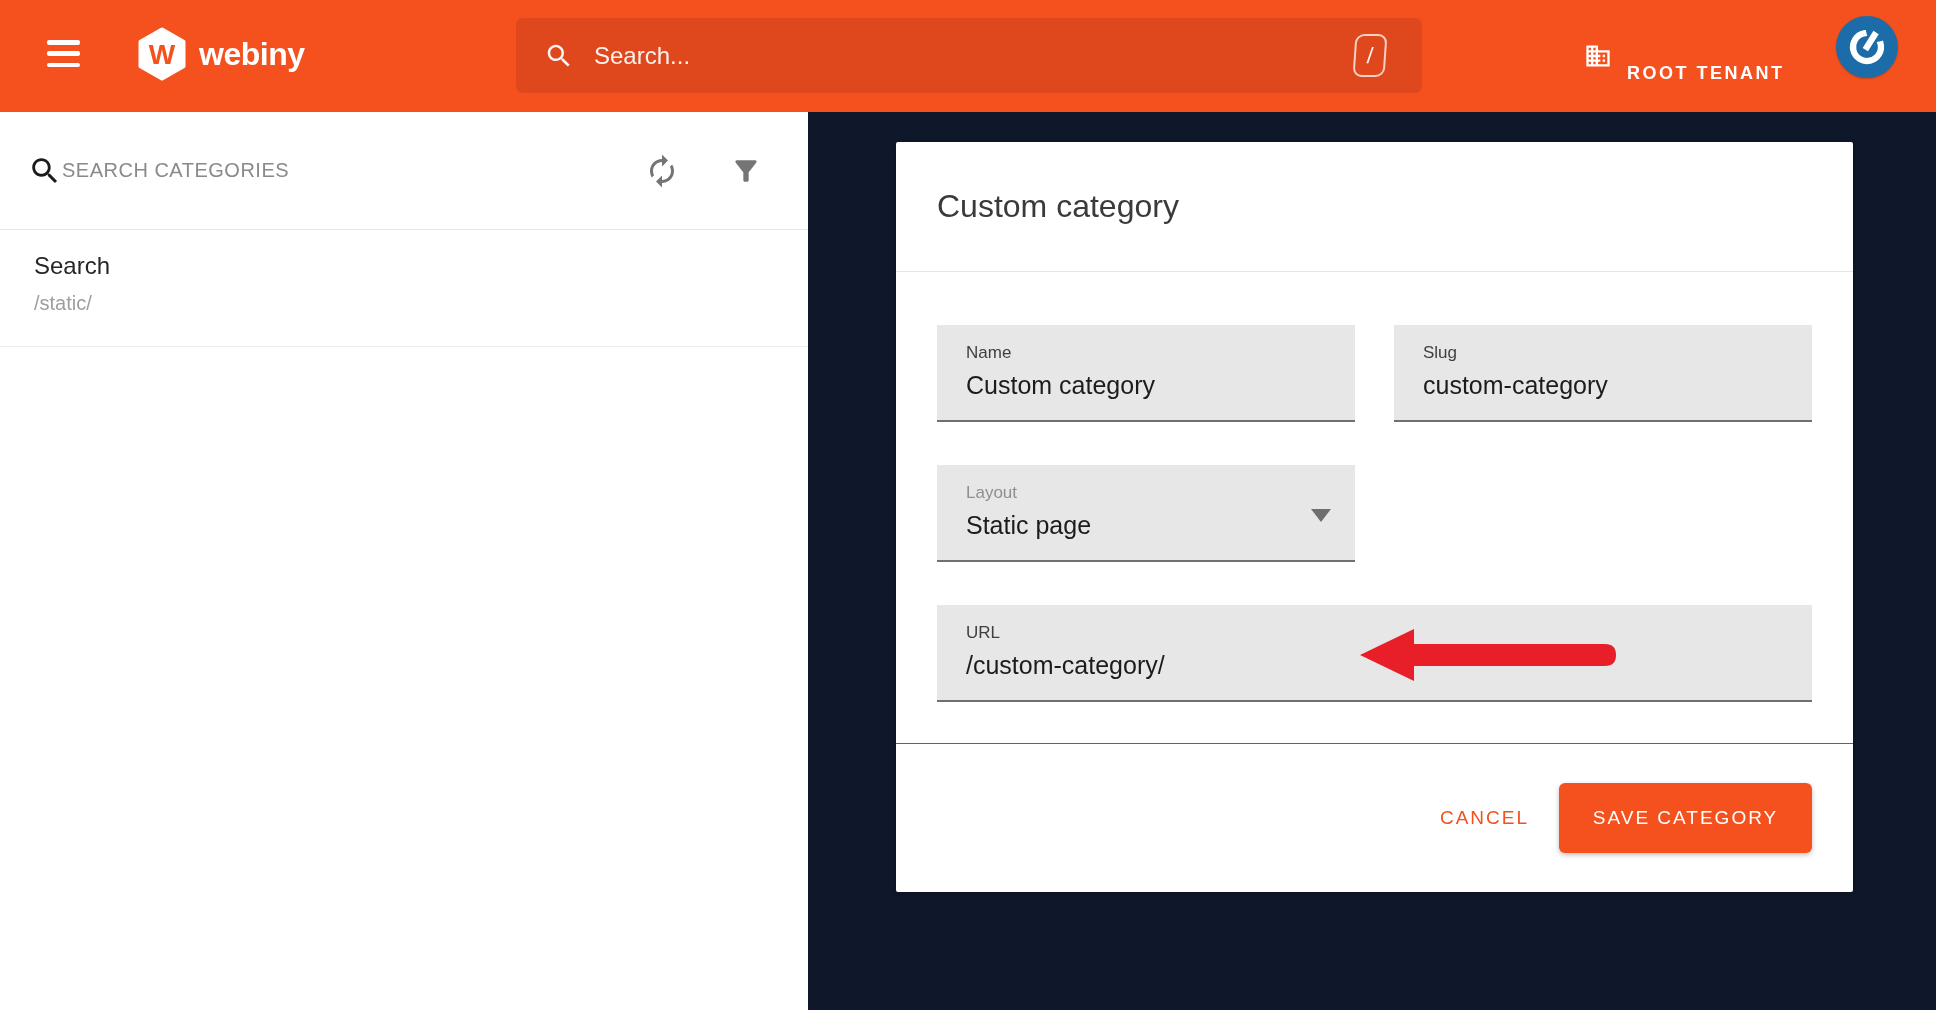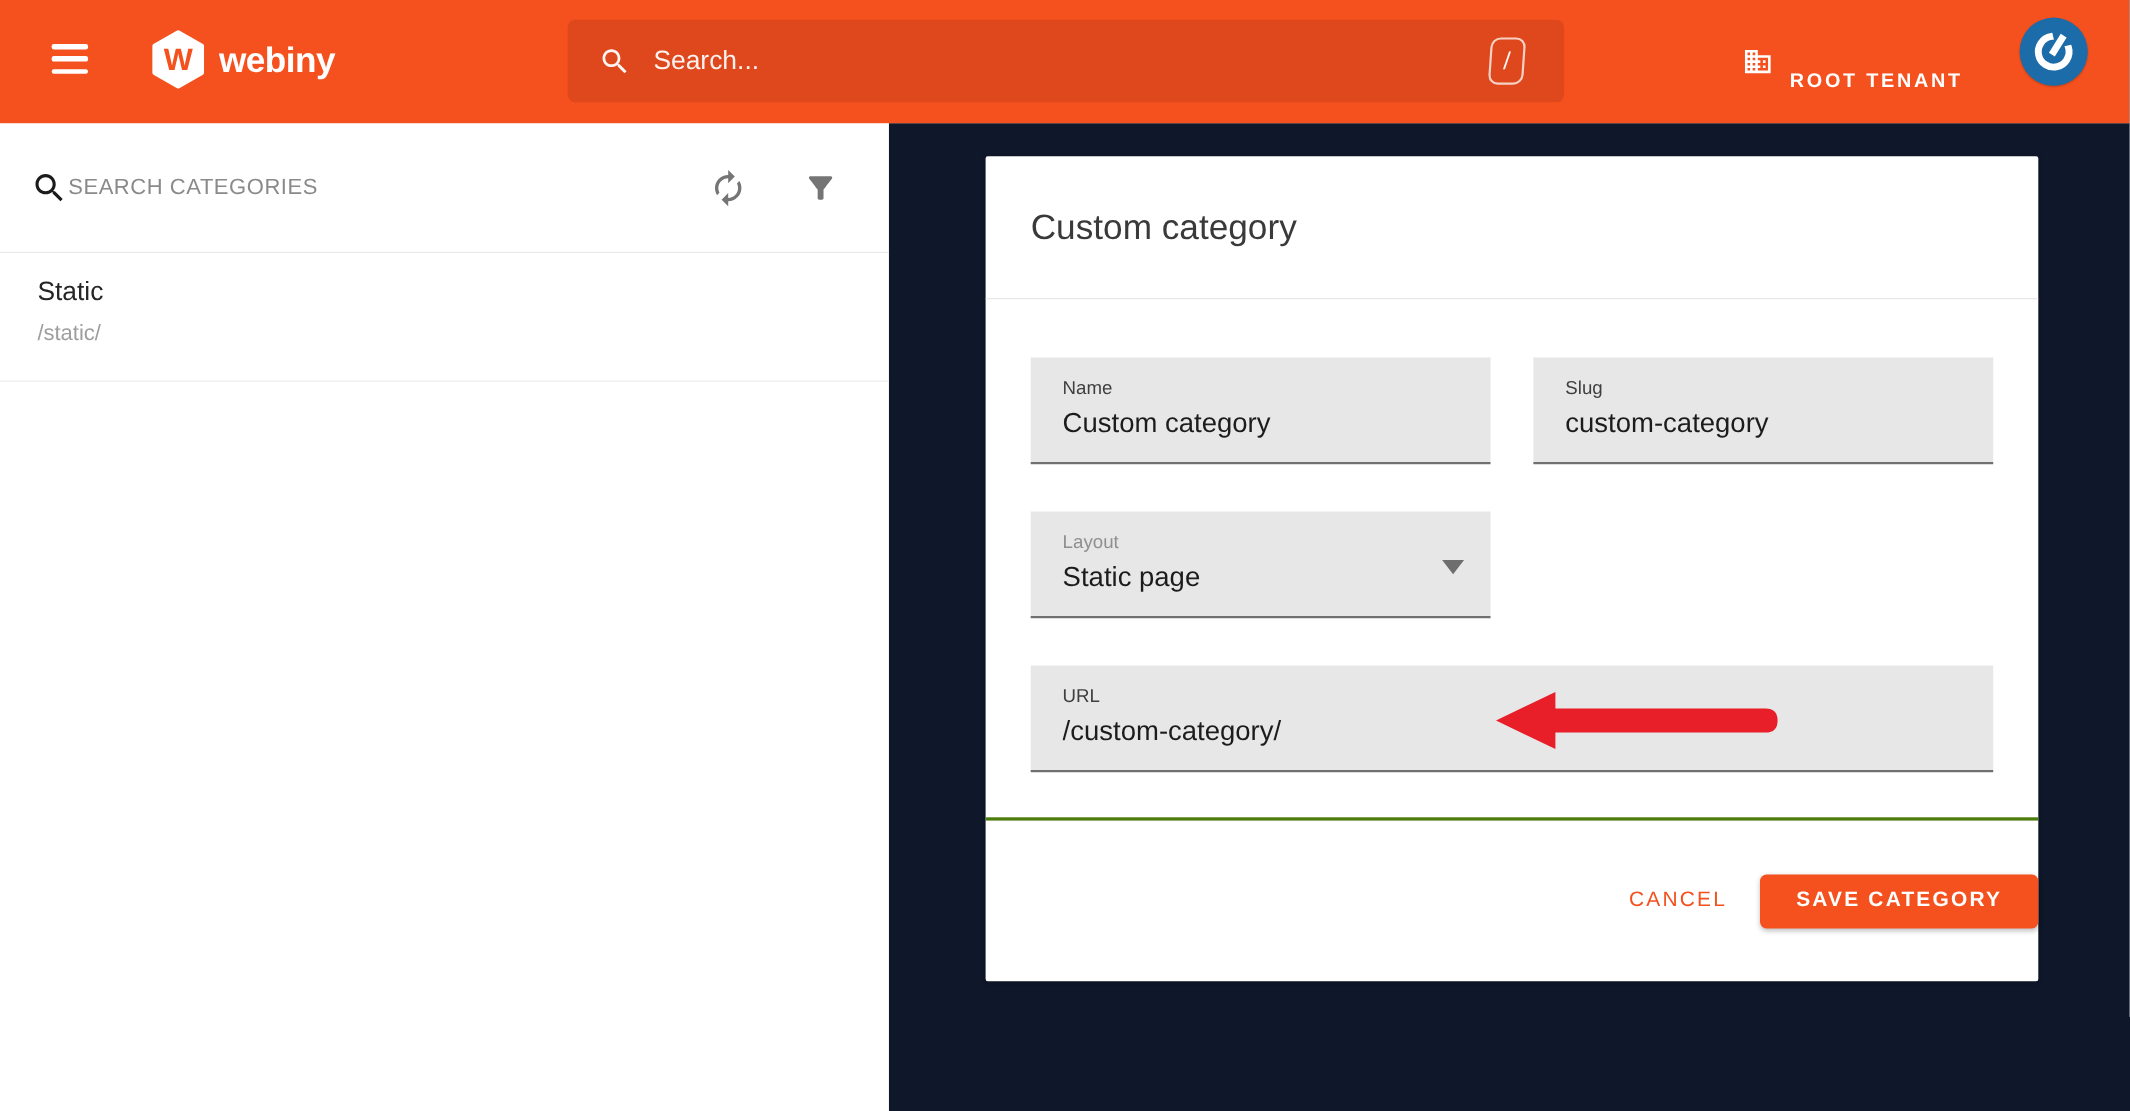--- a/index.html
+++ b/index.html
@@ -74,26 +74,26 @@
   .field-label.muted { color:#8F8F8F; }
   .field input { display:block; width:92%; border:none; outline:none; background:transparent;
     font-size:25px; color:#1C1C1C; font-family:inherit; }
   .dd-value { display:block; font-size:25px; color:#1C1C1C; }
   .dd-caret { position:absolute; right:24px; top:44px; width:0; height:0;
     border-left:10px solid transparent; border-right:10px solid transparent; border-top:13px solid #6E6E6E; }
   .field.dropdown { cursor:pointer; }
 
   .annotation-arrow { position:absolute; left:464px; top:484px; pointer-events:none; }
 
-  .card-footer { position:absolute; left:0; right:0; top:601px; height:149px; border-top:3px solid #4d7c0f;
-    display:flex; align-items:center; justify-content:flex-end; gap:30px; }
+  .card-footer { position:absolute; left:0; right:0; top:601px; height:149px; border-top:1px solid #4d7c0f;
+    display:flex; align-items:center; justify-content:flex-end; gap:30px; padding-right:41px; }
   .cancel-btn { background:none; border:none; cursor:pointer; color:#F4511E;
     font-size:19px; letter-spacing:2px; font-weight:500; font-family:inherit; }
-  .save-btn { width:253px; height:49px; background:#F4511E; color:#fff; border:none; border-radius:6px;
-    cursor:pointer; font-size:19px; letter-spacing:2px; font-weight:700; font-family:inherit;
+  .save-btn { width:253px; height:70px; background:#F4511E; color:#fff; border:none; border-radius:6px;
+    cursor:pointer; font-size:19px; letter-spacing:2px; font-weight:400; font-family:inherit;
     box-shadow:0 2px 5px rgba(0,0,0,0.25); }
 </style>
 </head>
 <body>
 
 <div class="appbar">
 
   <button class="menu-btn">
     <span></span>
     <span></span>
@@ -144,21 +144,21 @@
       </svg>
     </button>
     <button class="icon-btn filter">
       <svg width="32" height="32" viewBox="0 0 24 24">
         <path fill="#757575" d="M4.25 5.61C6.27 8.2 10 13 10 13v6c0 .55.45 1 1 1h2c.55 0 1-.45 1-1v-6s3.72-4.8 5.74-7.39C20.25 4.95 19.78 4 18.95 4H5.04c-.83 0-1.3.95-.79 1.61z"></path>
       </svg>
     </button>
   </div>
 
   <div class="cat-item">
-    <div class="cat-item-name">Static</div>
+    <div class="cat-item-name">Search</div>
     <div class="cat-item-url">/static/</div>
   </div>
 </div>
 
 <div class="main">
   <div class="card">
 
     <div class="card-header">
       <div class="card-title">Custom category</div>
     </div>

